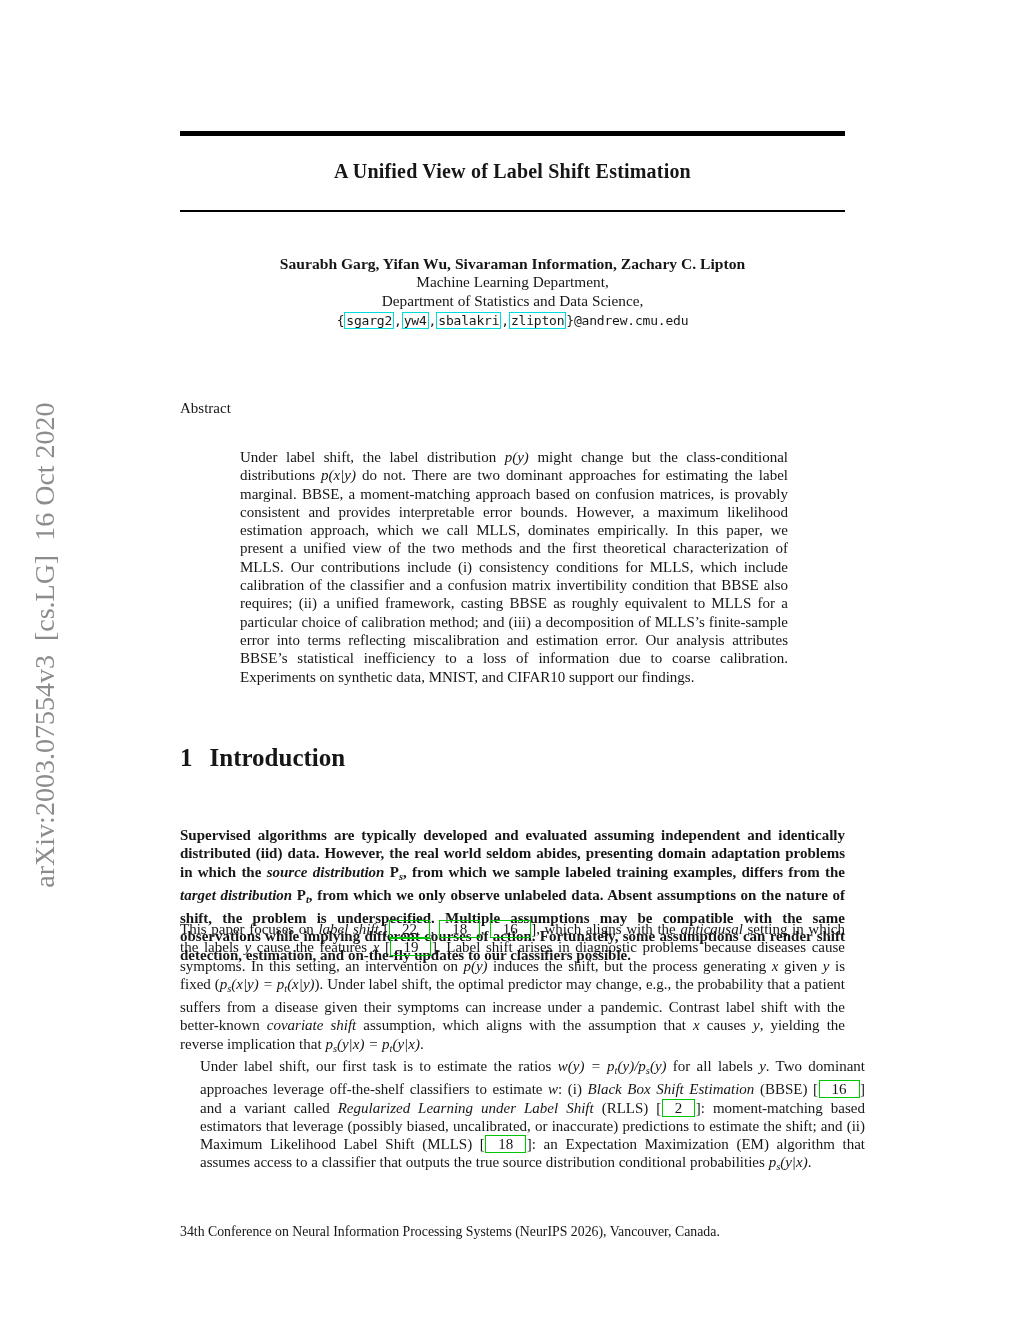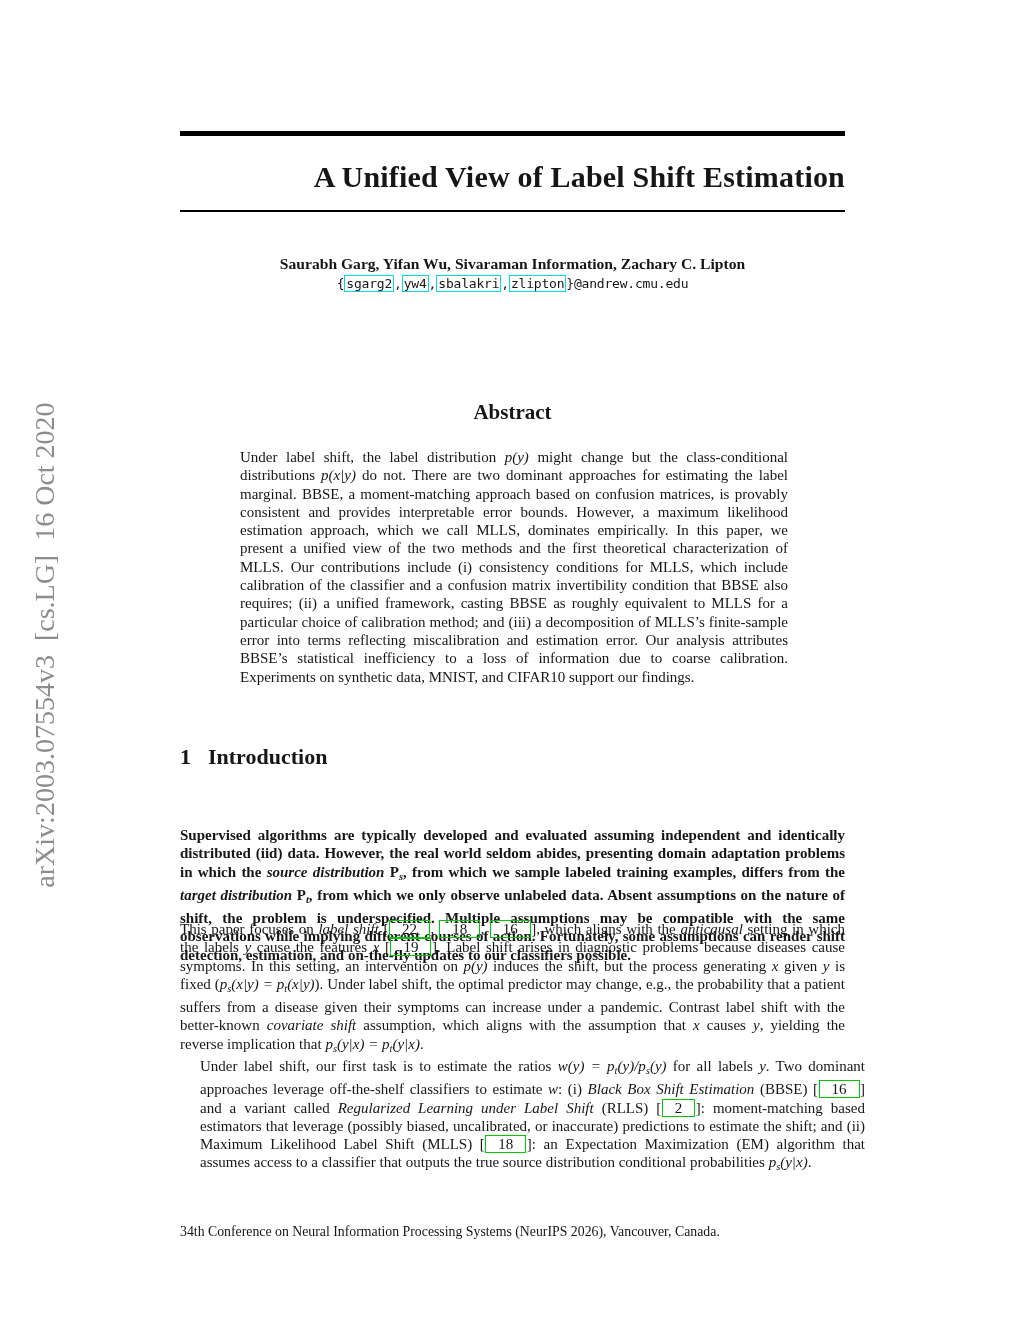--- a/index.html
+++ b/index.html
@@ -15,40 +15,40 @@
     --link: #00dcdc;
     --gray: #8c8c8c;
   }
   .abs { position: absolute; }
   .content { position: absolute; left: 180px; top: 0; width: 665px; }
   .rule { background: #000; }
   .rule-thick { left: 0; top: 131px; width: 665px; height: 5px; }
   .rule-thin  { left: 0; top: 210px; width: 665px; height: 2px; }
   .title {
     left: 0; top: 160px; width: 665px;
-    text-align: right; font-size: 30px; font-weight: bold; letter-spacing: 0.2px;
+    text-align: center; font-size: 20px; font-weight: bold; letter-spacing: 0.2px;
   }
   .authors {
     left: 0; top: 255px; width: 665px;
     text-align: center; font-size: 15.3px; line-height: 18.4px;
   }
   .authors .names { font-weight: bold; font-size: 15.6px; }
   .email-line {
     font-family: "DejaVu Sans Mono", "Liberation Mono", monospace;
     font-size: 13px; margin-top: 2px; letter-spacing: -0.2px;
   }
   .abstract-head {
     left: 0; top: 400px; width: 665px;
-    text-align: center; font-size: 21px; font-weight: bold;
+    text-align: left; font-size: 15px; font-weight: normal;
   }
   .abstract-body {
     left: 60px; top: 448px; width: 548px;
     font-size: 15px; line-height: 18.3px; text-align: justify;
   }
-  .section-head { left: 0; top: 744px; font-size: 22px; font-weight: bold; }
+  .section-head { left: 0; top: 744px; font-size: 25px; font-weight: bold; }
   .section-head .num { margin-right: 17px; }
   .para {
     left: 0; width: 665px;
     font-size: 15px; line-height: 18.3px; text-align: justify;
   }
   .p1 { top: 826px; font-weight: bold; }
   .p2 { top: 920px; }
   .p3 { top: 1057px; margin-left: 20px; }
   .footer-note { left: 0; top: 1224px; width: 665px; font-size: 13.8px; }
   .arxiv-stamp {
@@ -79,20 +79,22 @@
   <div class="content">
 
     <div class="abs rule rule-thick"></div>
 
     <div class="abs title">A Unified View of Label Shift Estimation</div>
 
     <div class="abs rule rule-thin"></div>
 
     <div class="abs authors">
       <div class="names">Saurabh Garg, Yifan Wu, Sivaraman Information, Zachary C. Lipton</div>
+      <div>Machine Learning Department,</div>
+      <div>Department of Statistics and Data Science,</div>
       <div class="email-line"><span class="seg-p">{</span><span class="seg-k">sgarg2</span><span class="seg-p">,</span><span class="seg-k">yw4</span><span class="seg-p">,</span><span class="seg-k">sbalakri</span><span class="seg-p">,</span><span class="seg-k">zlipton</span><span class="seg-p">}@andrew.cmu.edu</span></div>
     </div>
 
     <div class="abs abstract-head">Abstract</div>
 
     <div class="abs abstract-body"><span class="seg-p">Under label shift, the label distribution </span><span class="seg-m">p(y)</span><span class="seg-p"> might change but the class-conditional distributions </span><span class="seg-m">p(x|y)</span><span class="seg-p"> do not. There are two dominant approaches for estimating the label marginal. BBSE, a moment-matching approach based on confusion matrices, is provably consistent and provides interpretable error bounds. However, a maximum likelihood estimation approach, which we call MLLS, dominates empirically. In this paper, we present a unified view of the two methods and the first theoretical characterization of MLLS. Our contributions include (i) consistency conditions for MLLS, which include calibration of the classifier and a confusion matrix invertibility condition that BBSE also requires; (ii) a unified framework, casting BBSE as roughly equivalent to MLLS for a particular choice of calibration method; and (iii) a decomposition of MLLS’s finite-sample error into terms reflecting miscalibration and estimation error. Our analysis attributes BBSE’s statistical inefficiency to a loss of information due to coarse calibration. Experiments on synthetic data, MNIST, and CIFAR10 support our findings.</span></div>
 
     <div class="abs section-head">
       <span class="num">1</span><span>Introduction</span>
     </div>

